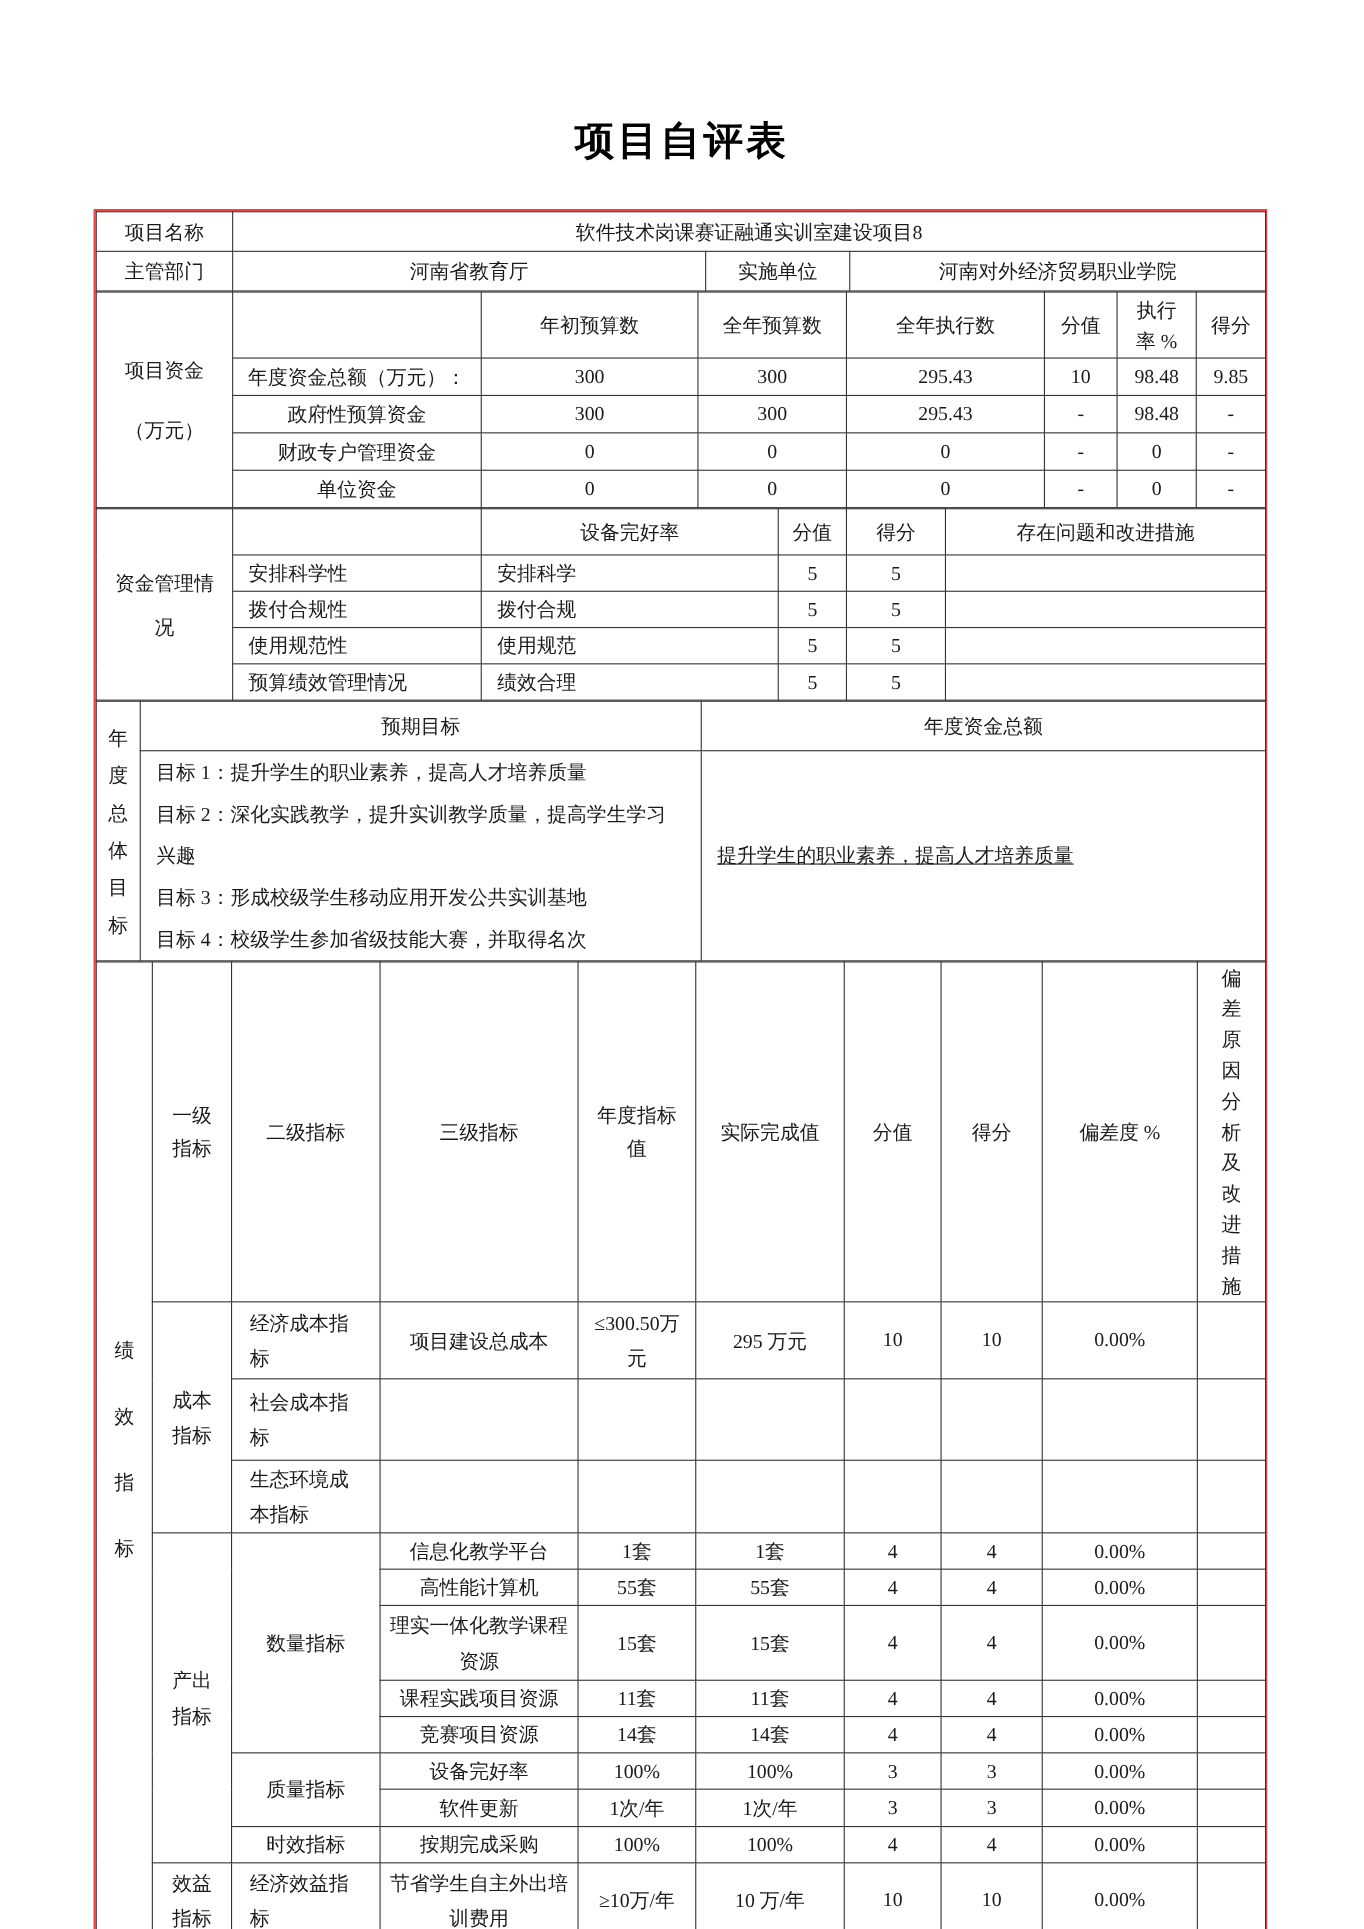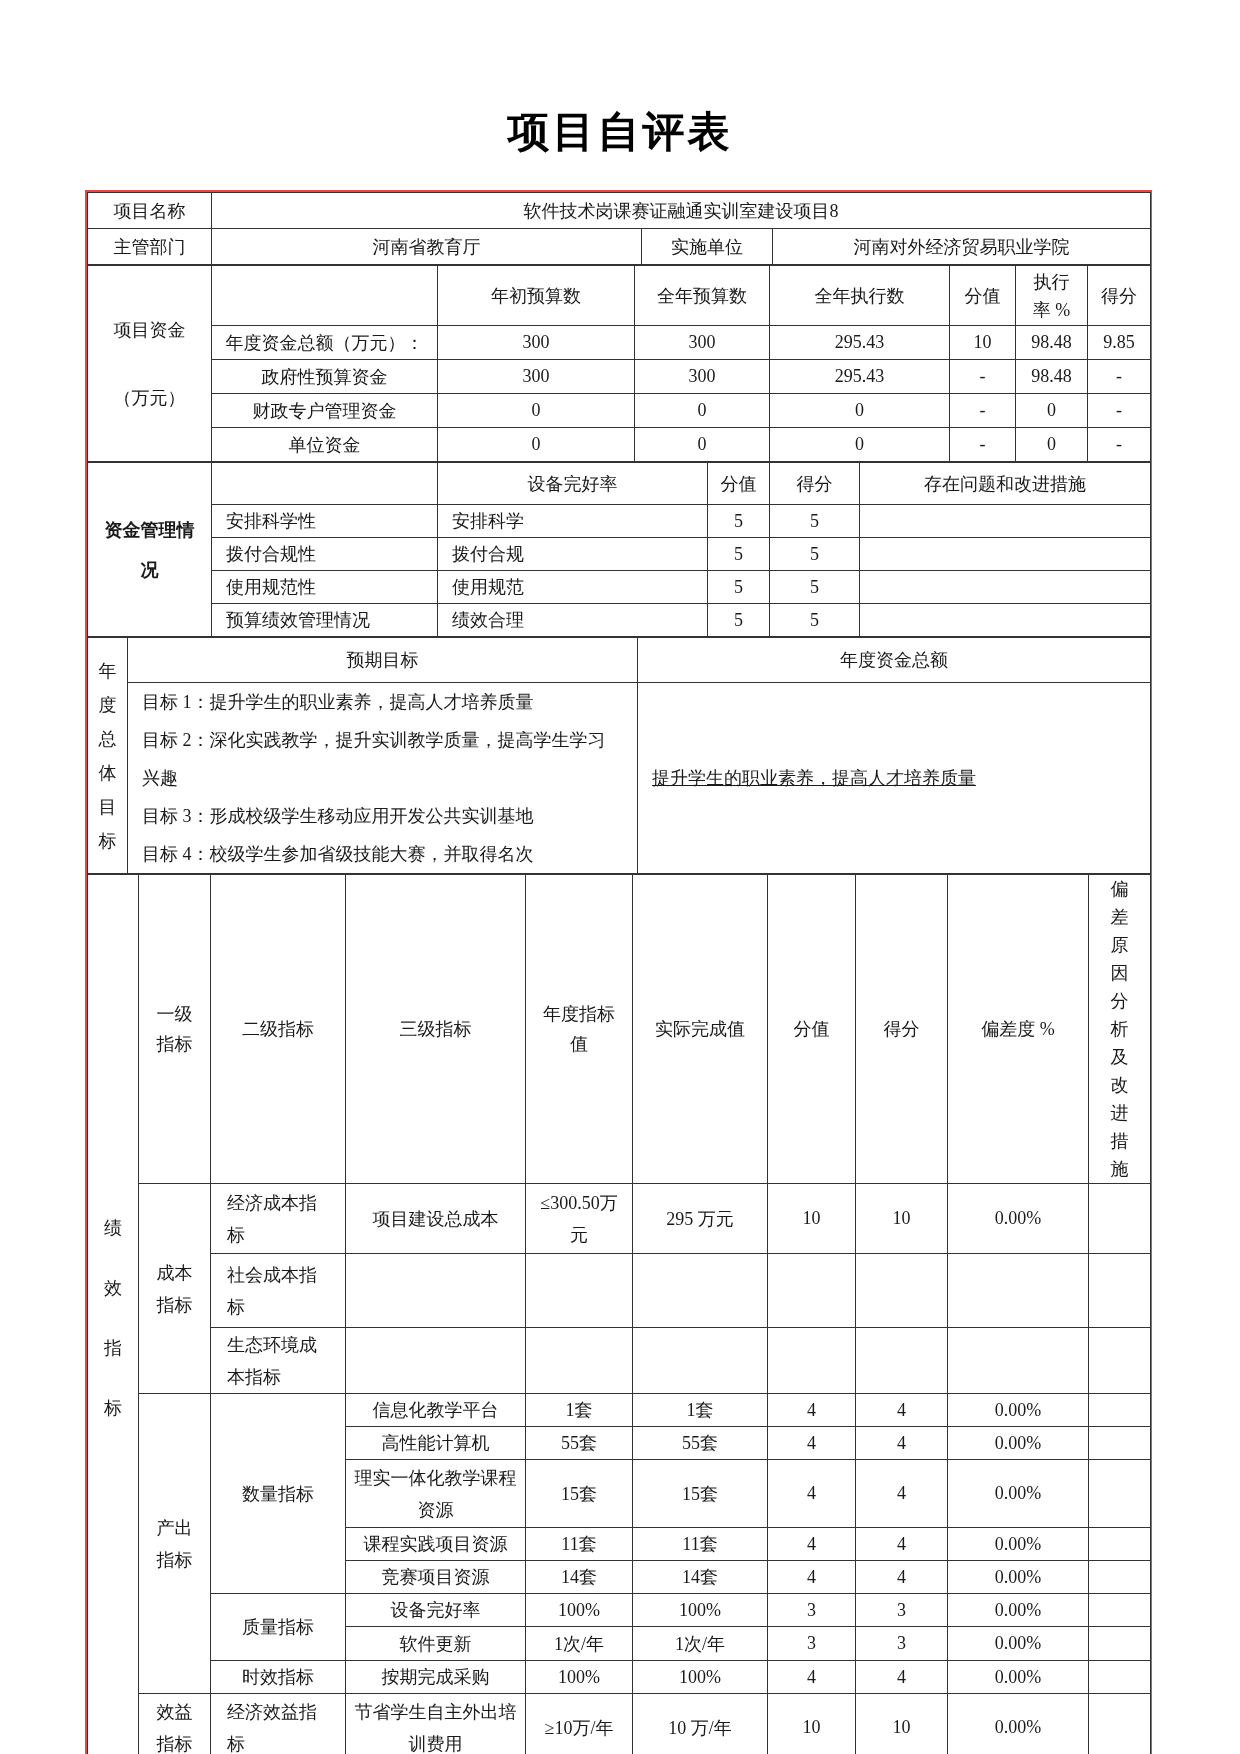--- a/index.html
+++ b/index.html
@@ -3,43 +3,43 @@
 <meta charset="utf-8">
 <style>
   html,body{margin:0;padding:0;}
   body{
     width:1240px;height:1754px;background:#ffffff;
     font-family:"Liberation Serif","DejaVu Serif",serif;
     color:#1a1a1a;position:relative;
   }
   .title{
     margin:0;padding-top:104px;height:58px;
-    text-align:center;font-size:42px;font-weight:700;
+    text-align:center;font-size:36px;font-weight:700;
     font-family:"Liberation Sans","DejaVu Sans",sans-serif;
     letter-spacing:3px;color:#000;
   }
   .table-wrap{
     box-sizing:border-box;width:1067px;margin:28px 0 0 85px;
     border:2px solid #ef4444;
   }
   table{border-collapse:collapse;table-layout:fixed;width:100%;}
   td{
     border:1px solid #333;text-align:center;vertical-align:middle;
     font-size:18px;padding:0 6px;color:#1a1a1a;
     word-break:normal;overflow:hidden;
   }
   .left{text-align:left;}
   .ba{word-break:break-all;}
   
   .h36{height:36px}.h60{height:60px}.h34{height:34px}.h42{height:42px}
   .h33{height:33px}.h45{height:45px}.h158{height:158px}.h178{height:178px}
   .h70{height:70px}.h74{height:74px}.h66{height:66px}.h68{height:68px}
   
-  .funds-label{line-height:68px;white-space:pre-line;}
-  .mgmt-label{line-height:40px;padding:16px 12px;font-weight:bold;}
+  .funds-label{line-height:54px;white-space:pre-line;}
+  .mgmt-label{line-height:40px;padding:16px 12px;}
   .goals-vertical{line-height:34px;padding:0 10px;}
   .perf-vertical{line-height:60px;padding:0 12px;}
   .exec-rate{white-space:pre-line;line-height:28px;}
   .goals-expected{line-height:38px;padding:0 14px;white-space:pre-line;}
   .goals-actual{padding:0 14px;text-decoration:underline;}
   .lvl2{padding:0 16px;line-height:32px;}
   .lvl3{line-height:32px;}
   .target-cell{padding:0 12px;line-height:32px;}
   .reason-head{line-height:28px;padding:0 20px;}
   .head2{line-height:30px;padding:0 14px;}

